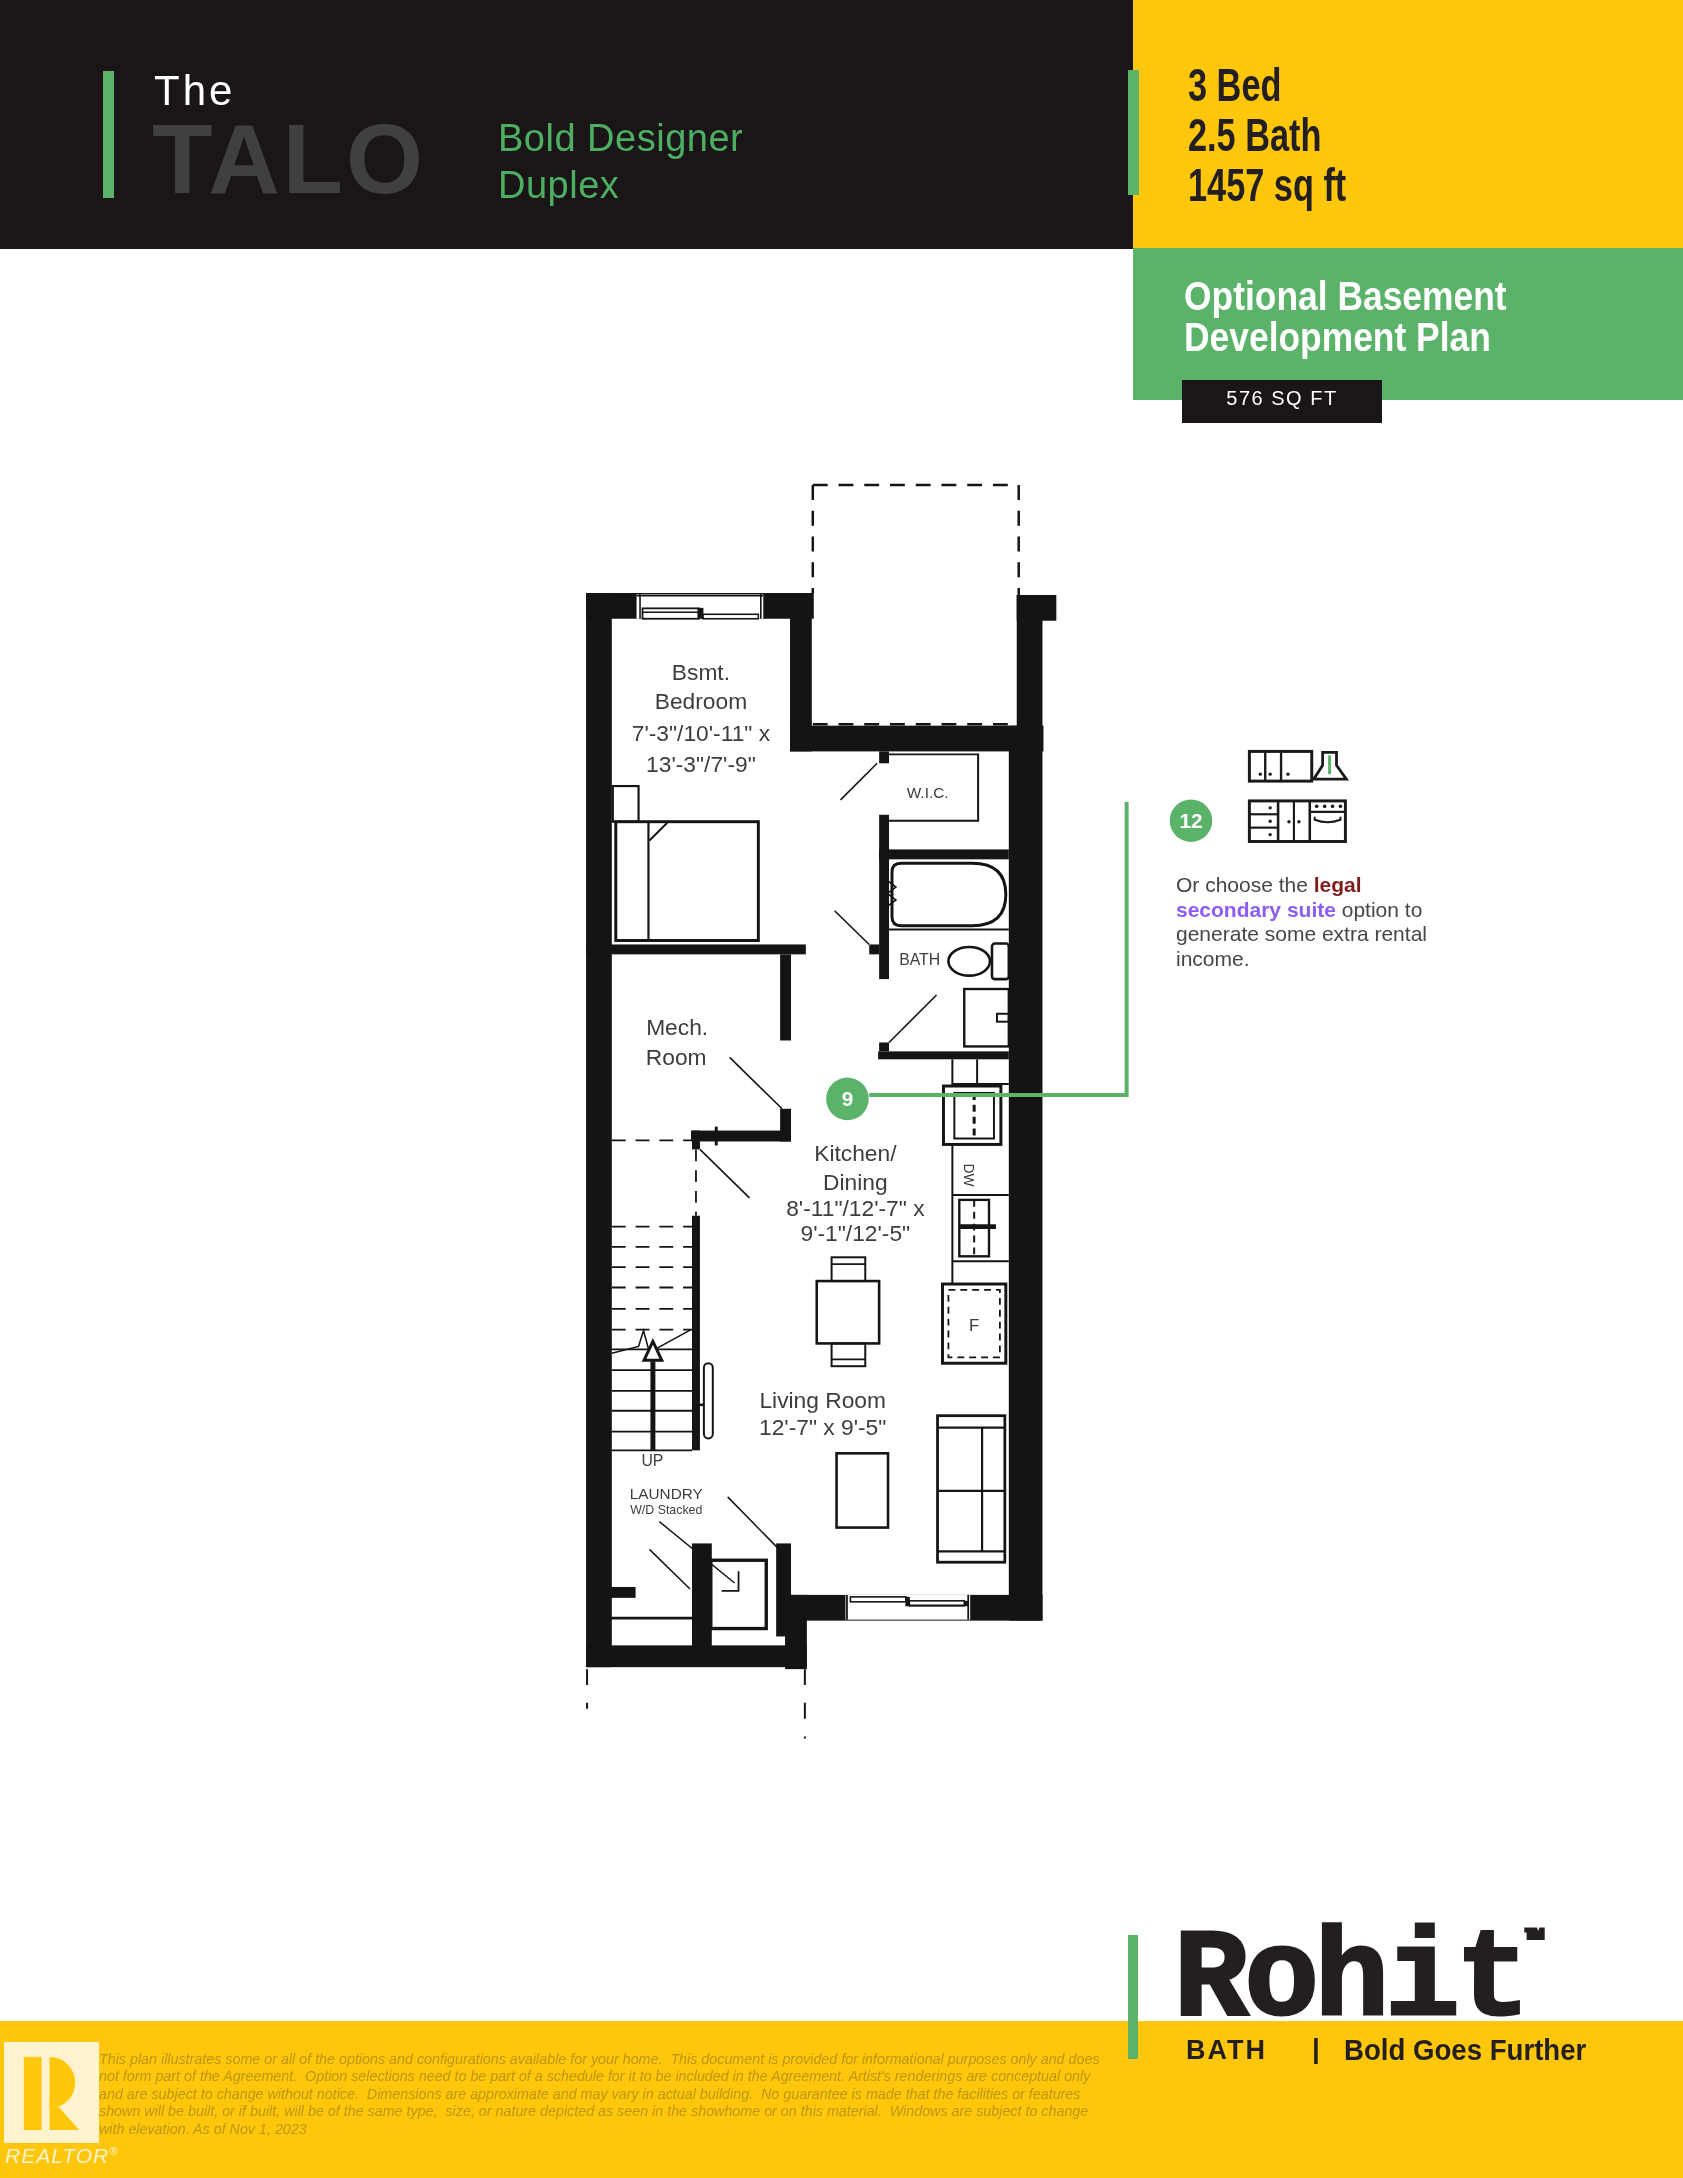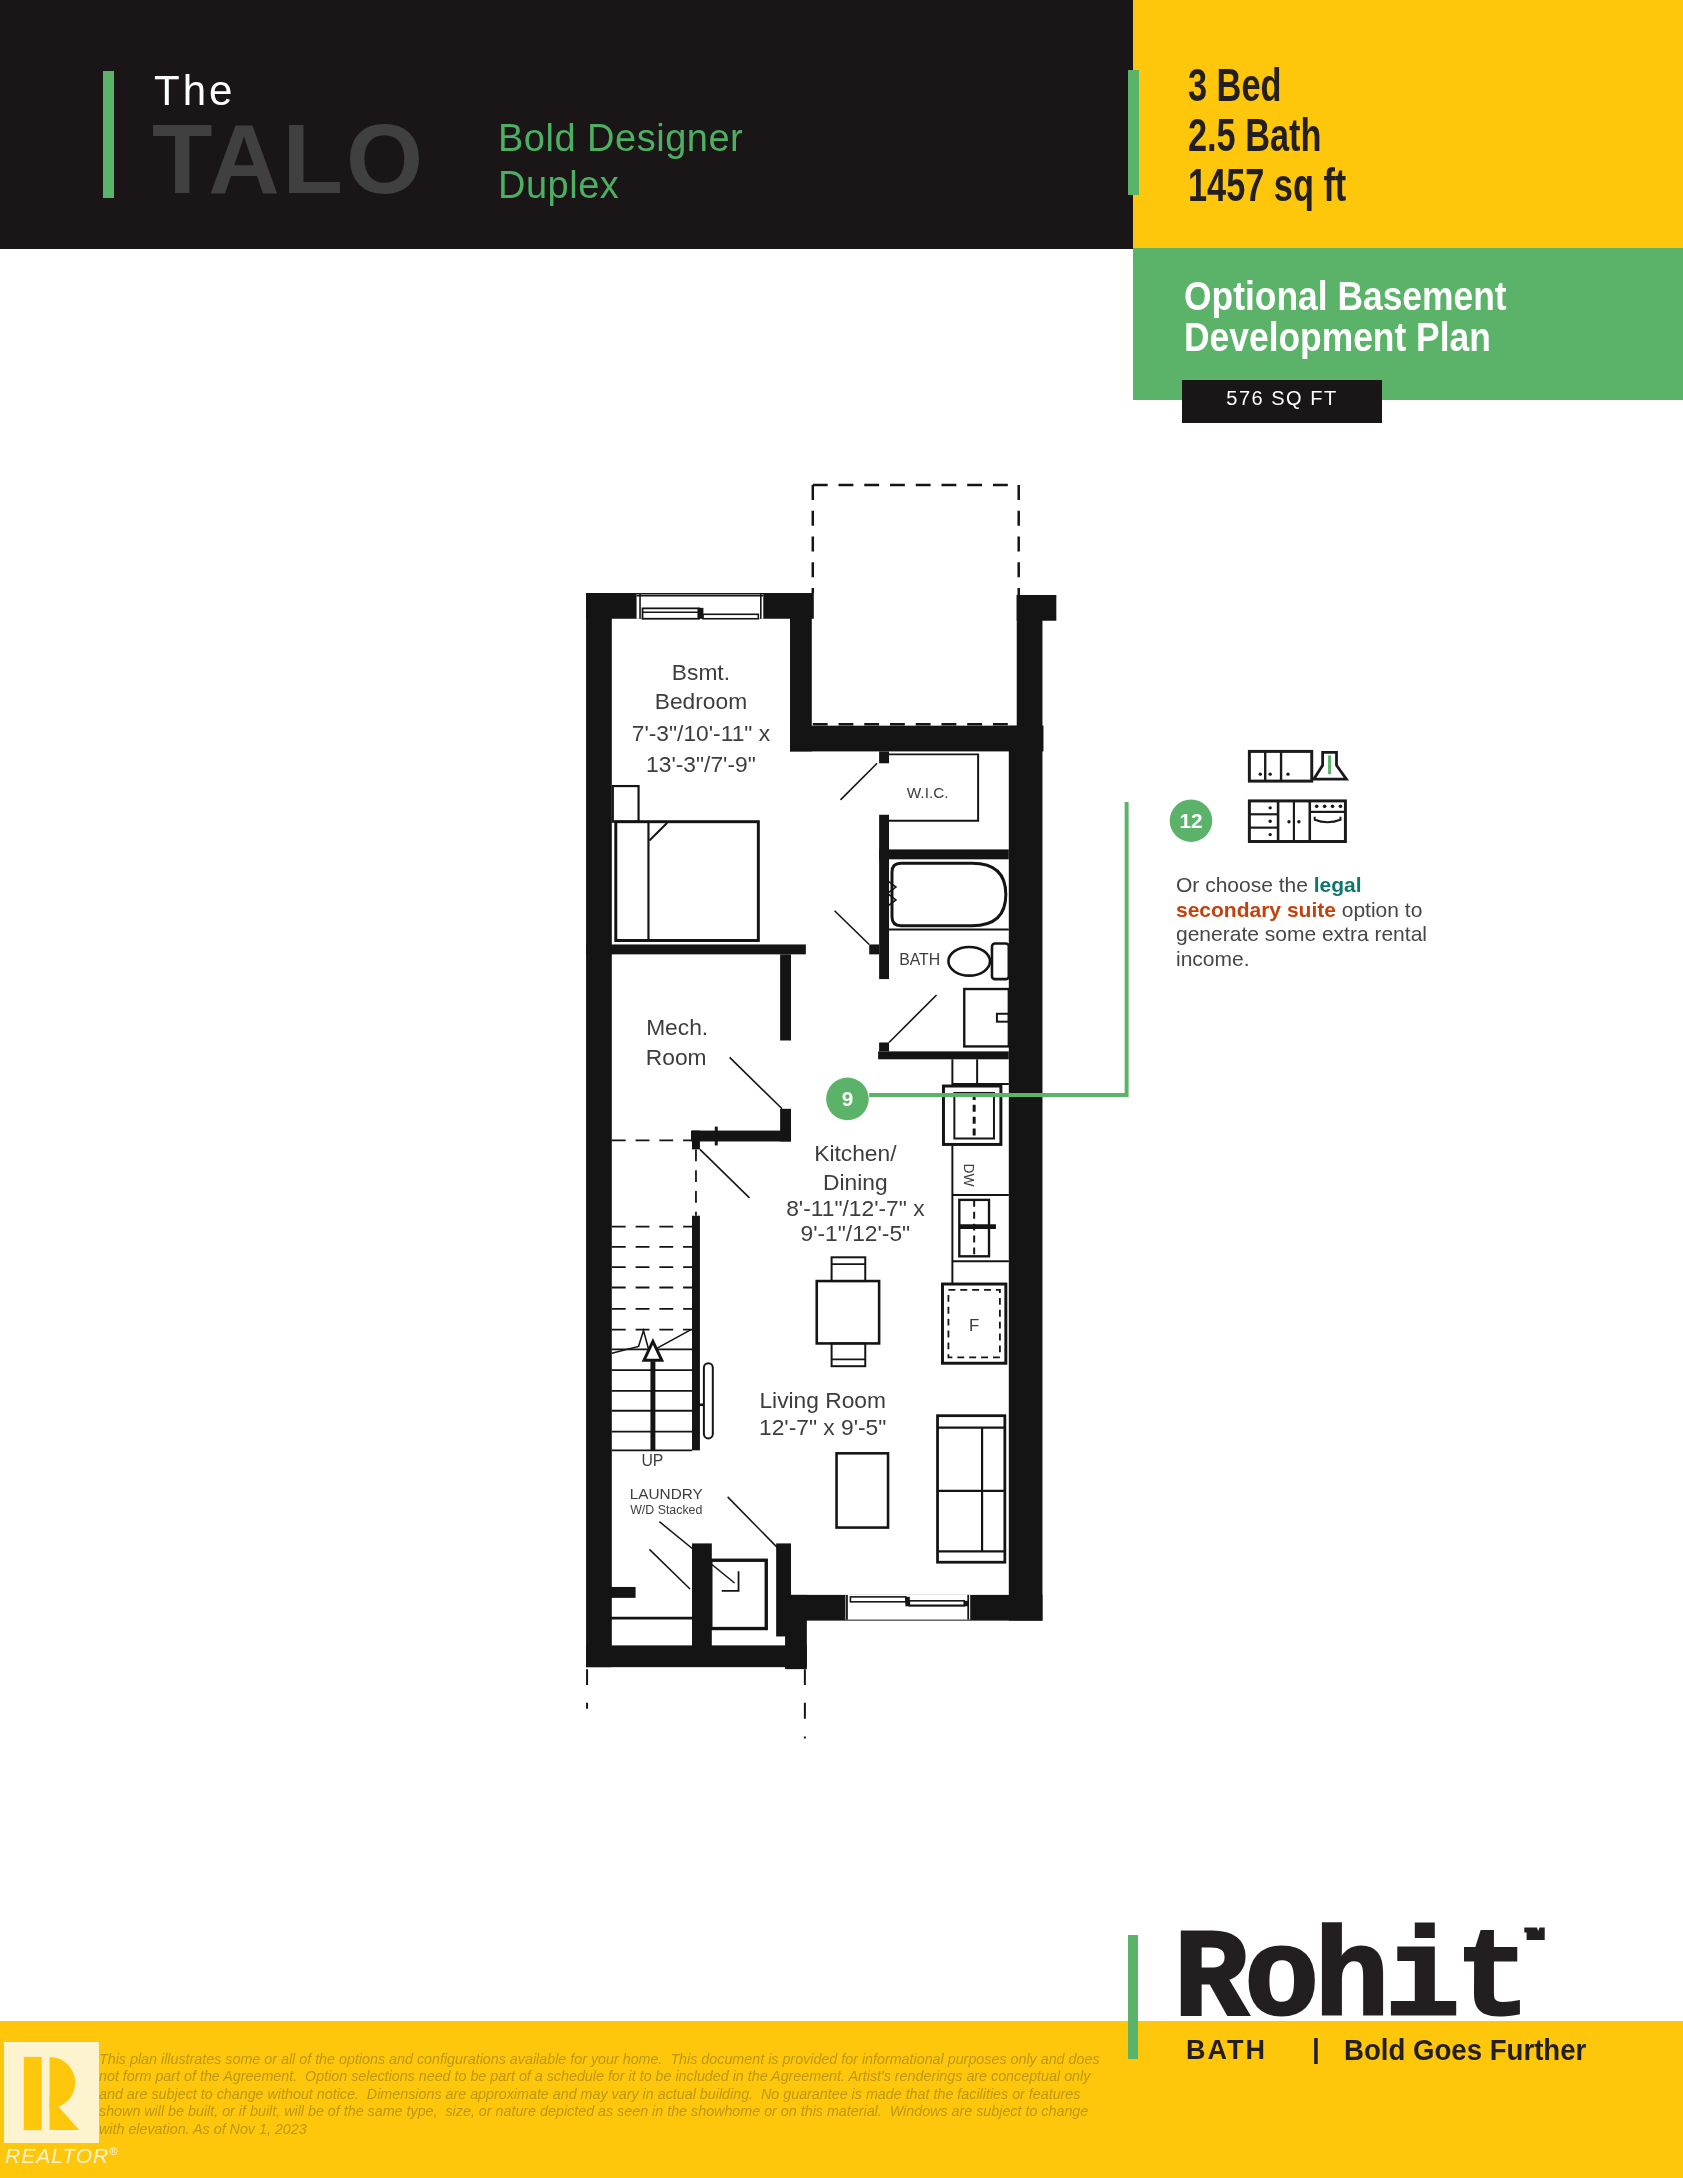--- a/index.html
+++ b/index.html
@@ -25,21 +25,21 @@
 <div class="abs" style="left:1128px;top:70px;width:11px;height:125px;background:#5bb269;"></div>
 
 <div class="abs" style="left:1188px;top:60px;font-size:47px;font-weight:bold;color:#231f20;line-height:50px;transform:scaleX(0.73);transform-origin:left top;">3 Bed<br>2.5 Bath<br>1457 sq ft</div>
 
 <div class="abs" style="left:1133px;top:248px;width:550px;height:152px;background:#5bb269;"></div>
 
 <div class="abs" style="left:1184px;top:276px;font-size:40px;font-weight:bold;color:#ffffff;line-height:41px;transform:scaleX(0.885);transform-origin:left top;">Optional Basement<br>Development Plan</div>
 
 <div class="abs" style="left:1182px;top:380px;width:200px;height:43px;background:#1a1617;color:#ffffff;font-size:20px;letter-spacing:1.5px;text-align:center;line-height:37px;">576 SQ FT</div>
 
-<div class="abs" style="left:1176px;top:873px;font-size:21px;color:#464646;line-height:24.6px;">Or choose the <b style="color:#0f766e;">legal</b><br><b style="color:#c2410c;">secondary suite</b> option to<br>generate some extra rental<br>income.</div>
+<div class="abs" style="left:1176px;top:873px;font-size:21px;color:#464646;line-height:24.6px;">Or choose the <b style="color:#7f1d1d;">legal</b><br><b style="color:#8b5cf6;">secondary suite</b> option to<br>generate some extra rental<br>income.</div>
 
 <svg class="abs" style="left:0;top:0;" width="1683" height="2178" viewBox="0 0 1700 2200" fill="none">
 <g stroke="none" fill="#141414">
 
   <rect x="592" y="599" width="26" height="1085"></rect>
 
   <rect x="592" y="599" width="230" height="26"></rect>
 
   <rect x="798" y="620" width="22" height="139"></rect>
 

